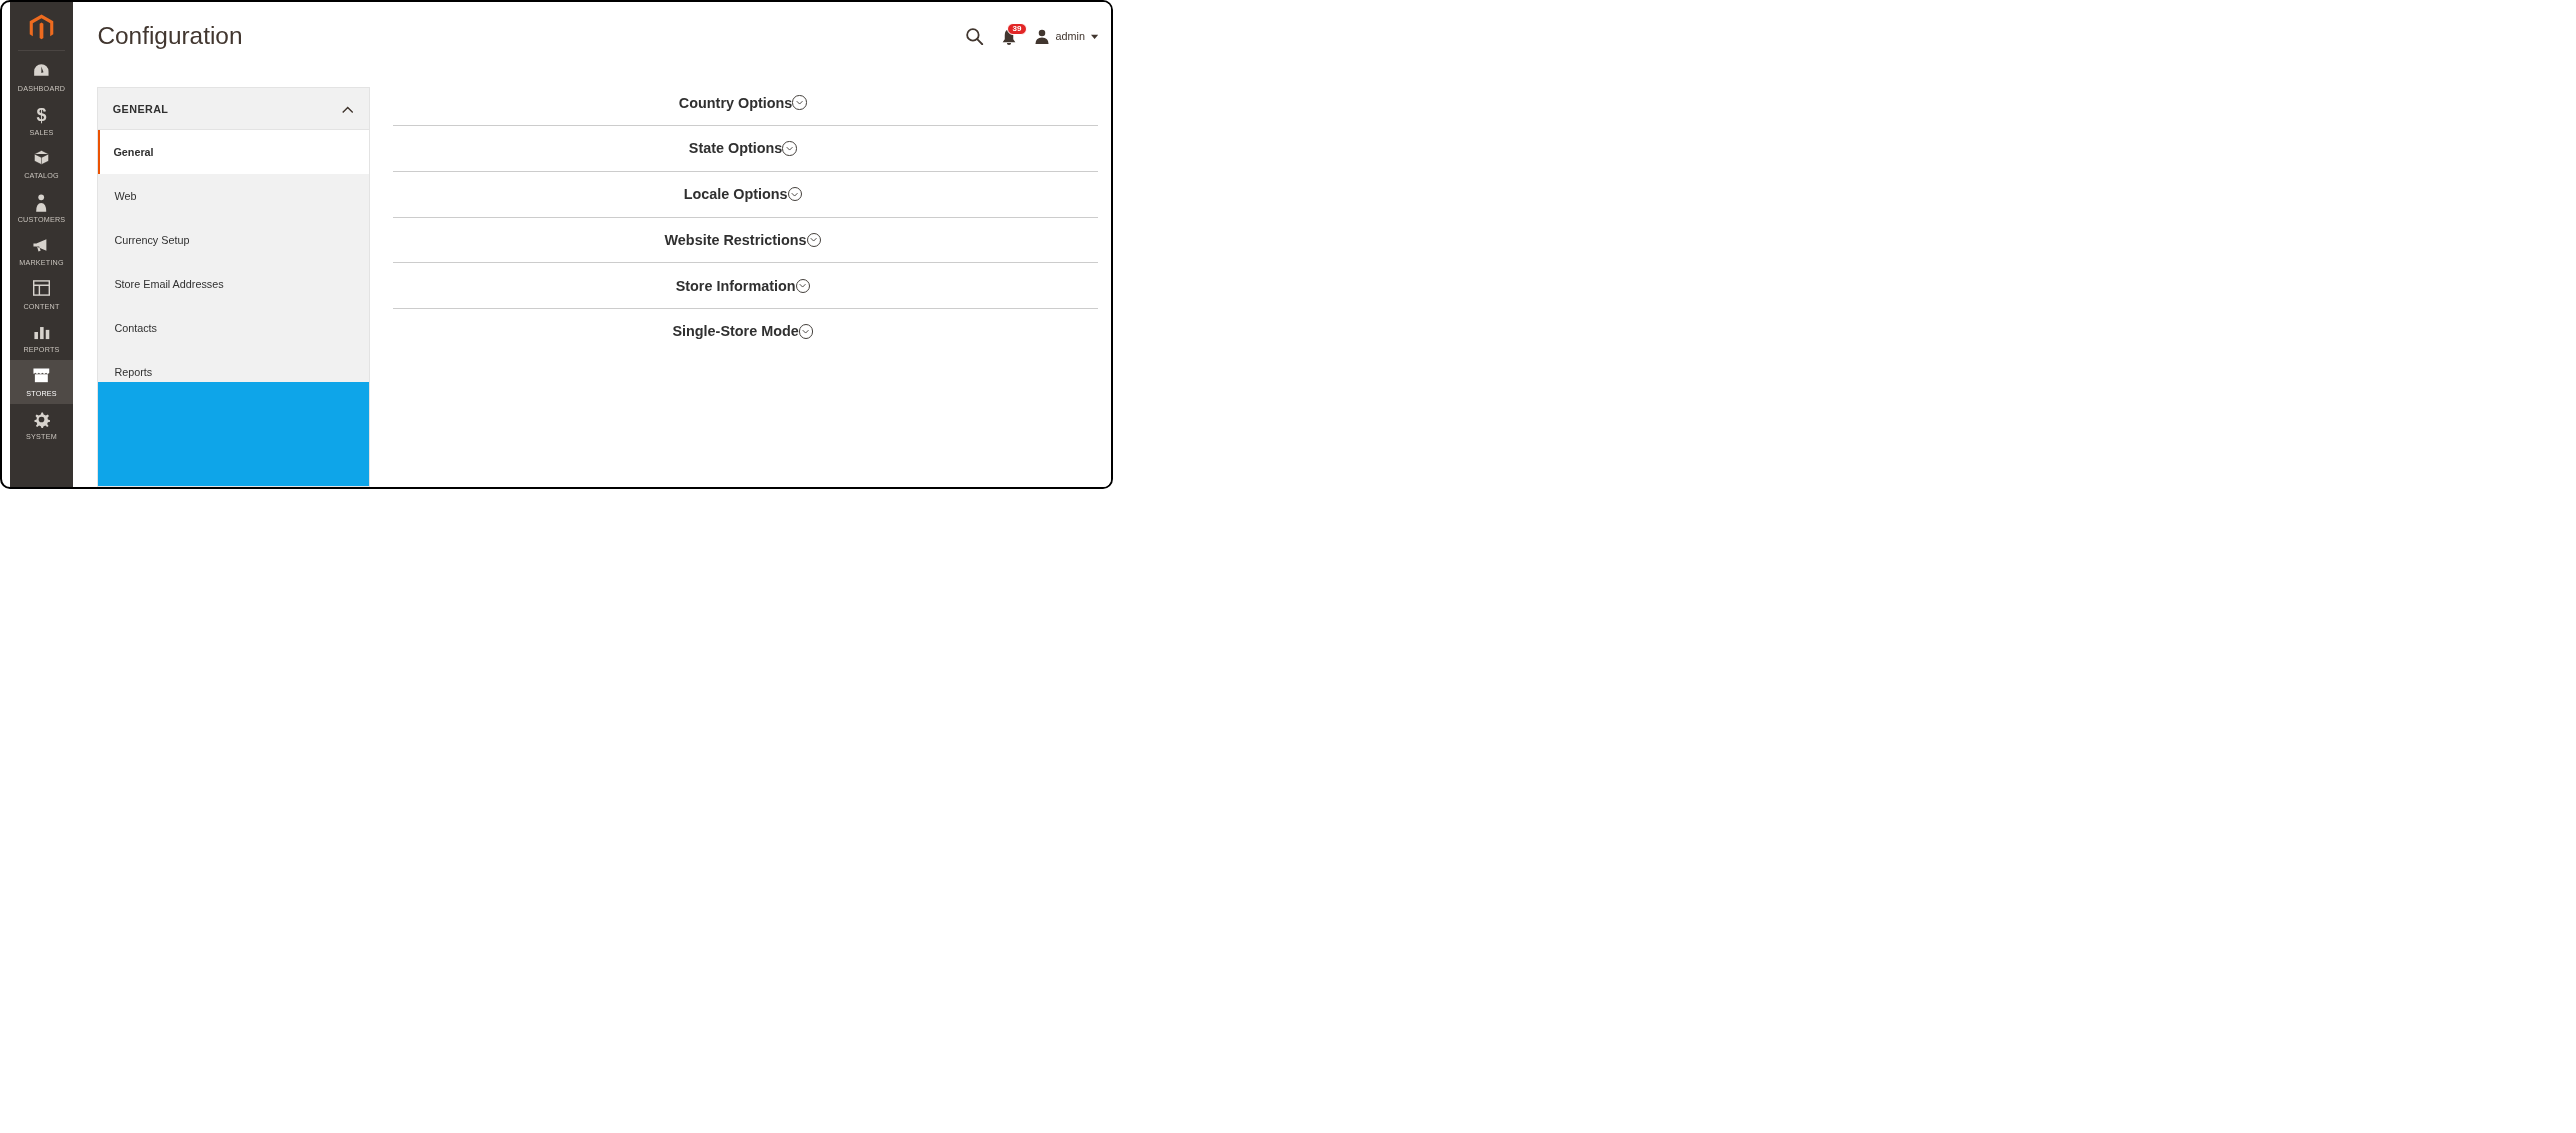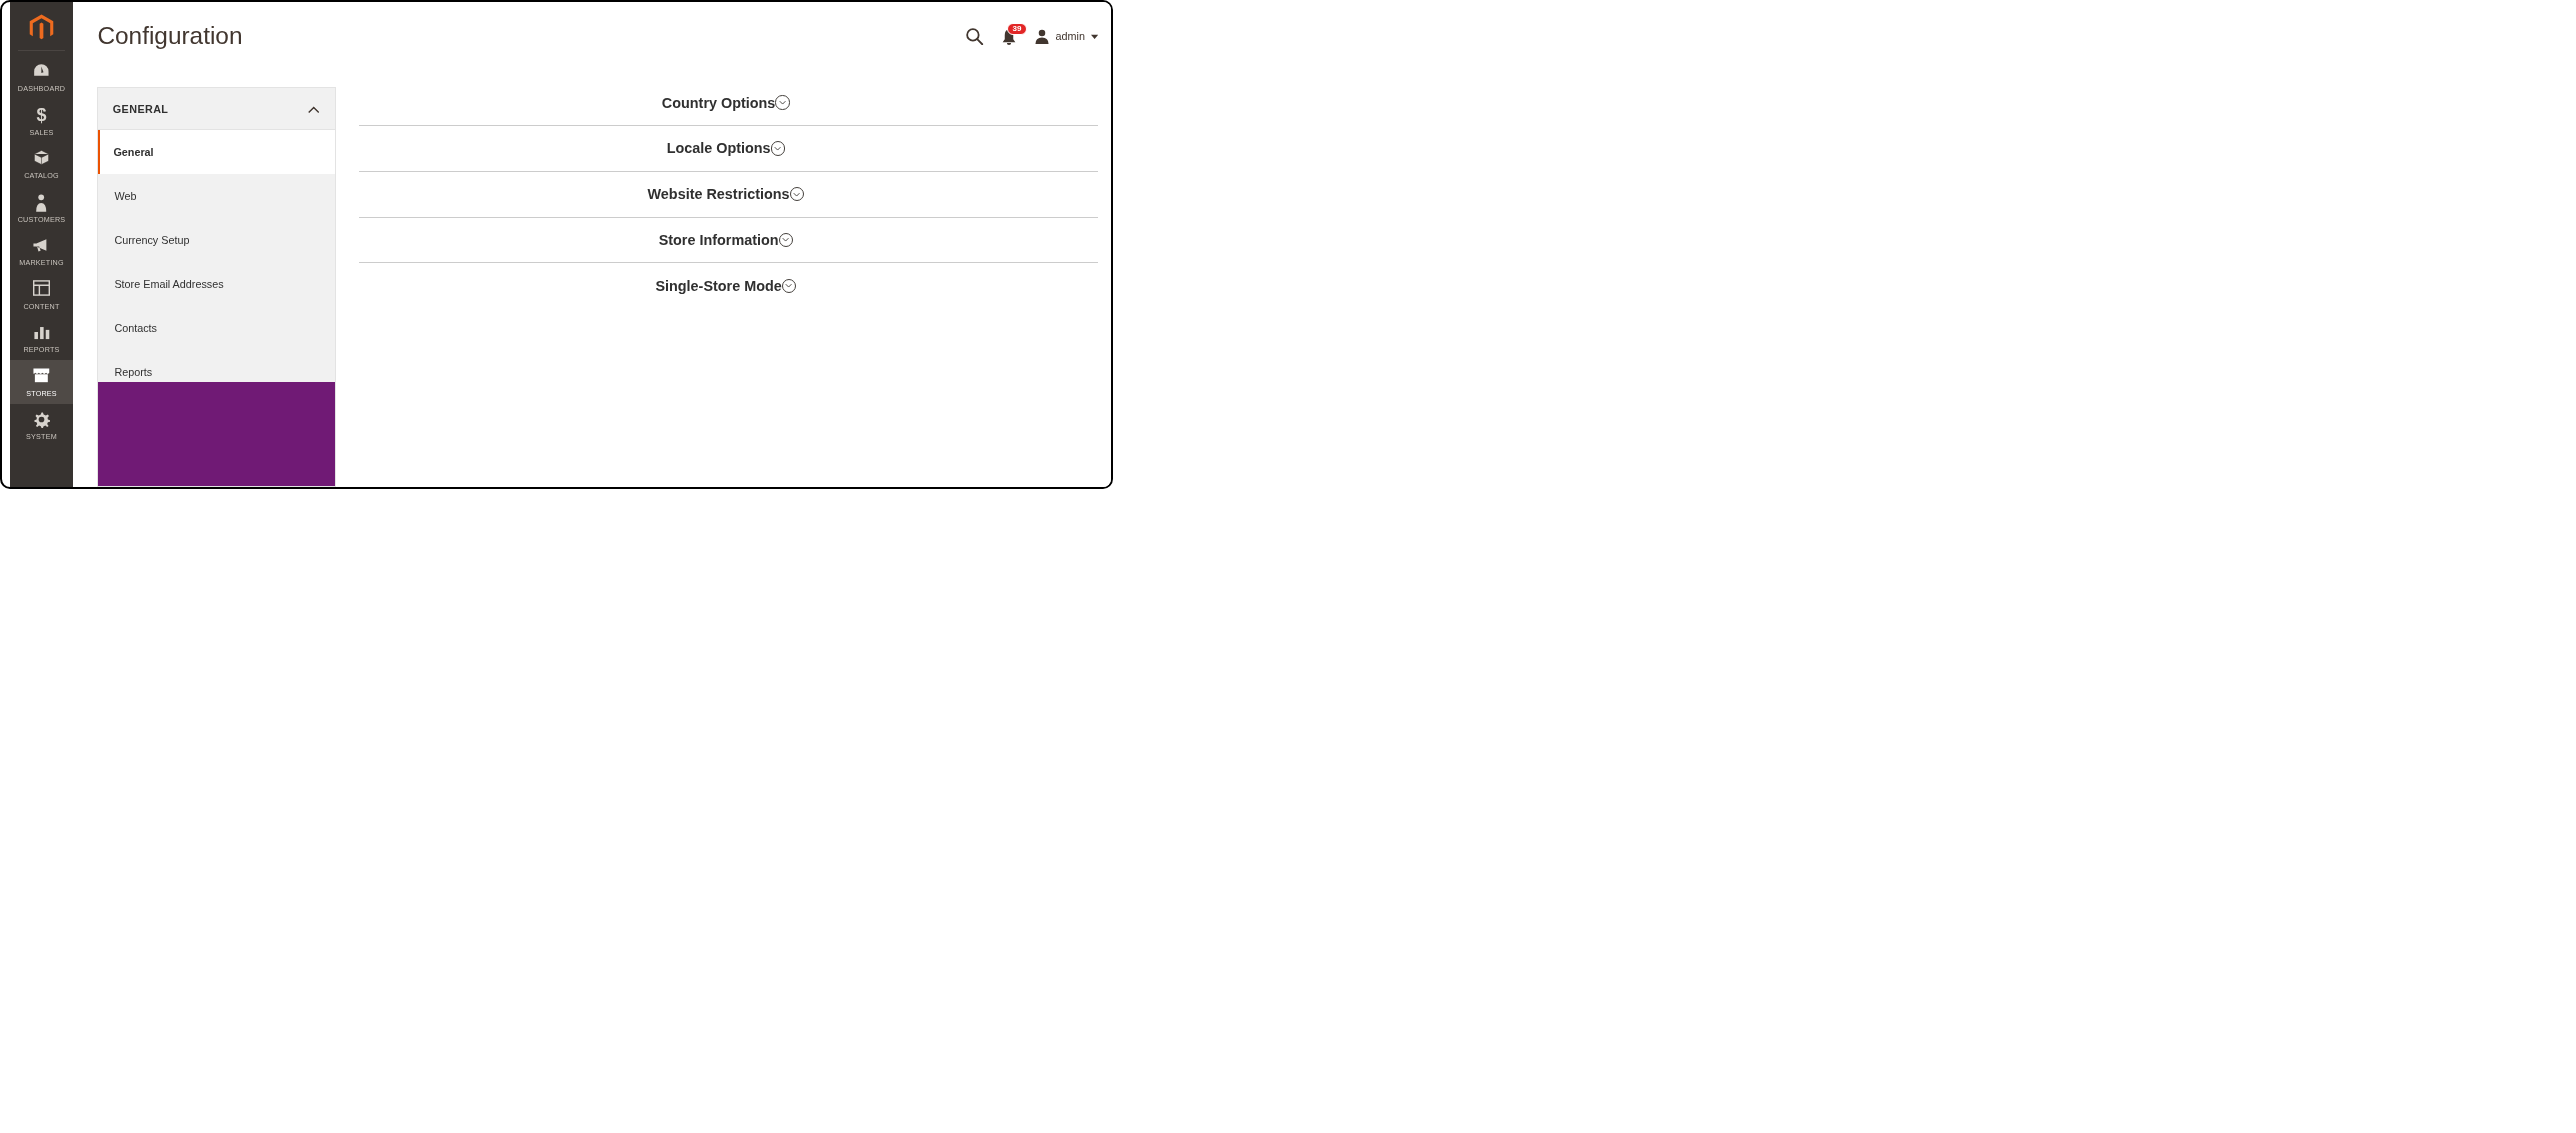--- a/index.html
+++ b/index.html
@@ -180,24 +180,24 @@
     }
     
     .content {
       flex: 1;
       display: flex;
       padding: 23px 13px 0 24.4px;
       gap: 23px;
       overflow: hidden;
     }
     .config-nav {
-      width: 239px;
+      width: 273px;
       flex-shrink: 0;
       border: 0.7px solid #e3e3e3;
-      background: #701a75;
+      background: #0ea5e9;
     }
     .config-nav-group {
       background: #f1f1f1;
       border-bottom: 0.7px solid #e3e3e3;
       padding: 14.4px 16px 14.4px 14.4px;
       display: flex;
       align-items: center;
       justify-content: space-between;
       cursor: pointer;
     }
@@ -417,20 +417,28 @@
       <div class="config-sections">
         <div class="section-row">
           <span class="section-title">Country Options</span>
           <span class="chevron-circle">
               <svg viewBox="0 0 10 10">
                 <path d="M1 3 L5 7 L9 3" fill="none" stroke="#44403c" stroke-width="1.3"></path>
               </svg>
             </span>
         </div>
         <div class="section-row">
+          <span class="section-title">State Options</span>
+          <span class="chevron-circle">
+              <svg viewBox="0 0 10 10">
+                <path d="M1 3 L5 7 L9 3" fill="none" stroke="#44403c" stroke-width="1.3"></path>
+              </svg>
+            </span>
+        </div>
+        <div class="section-row">
           <span class="section-title">Locale Options</span>
           <span class="chevron-circle">
               <svg viewBox="0 0 10 10">
                 <path d="M1 3 L5 7 L9 3" fill="none" stroke="#44403c" stroke-width="1.3"></path>
               </svg>
             </span>
         </div>
         <div class="section-row">
           <span class="section-title">Website Restrictions</span>
           <span class="chevron-circle">

